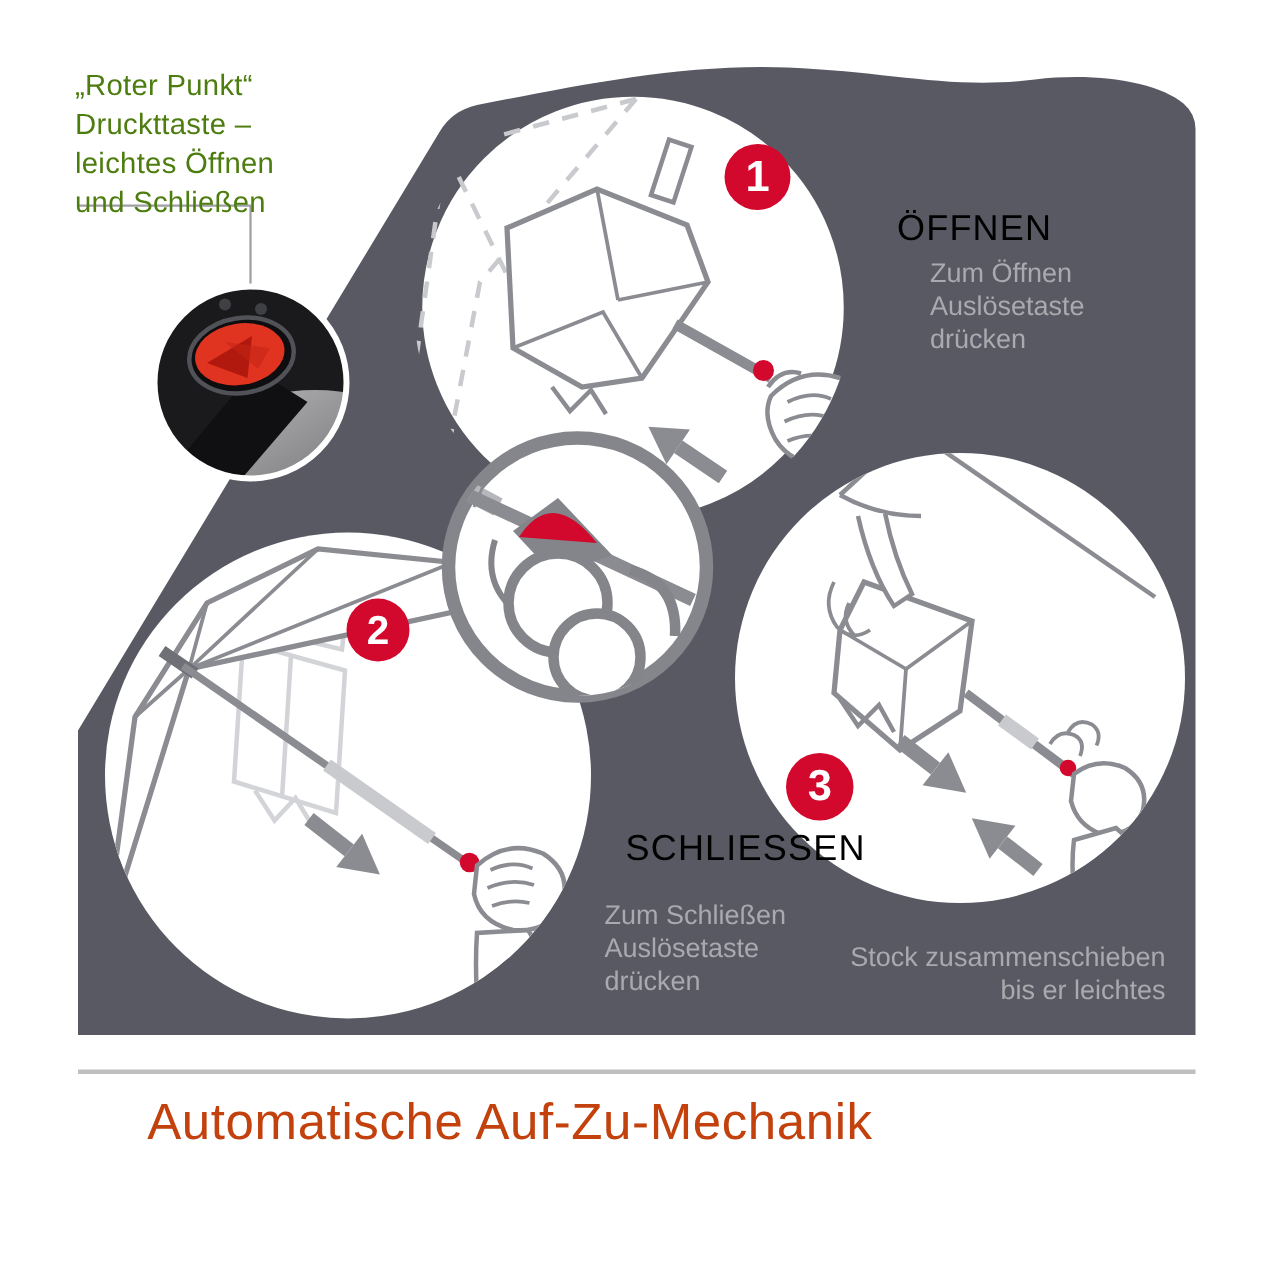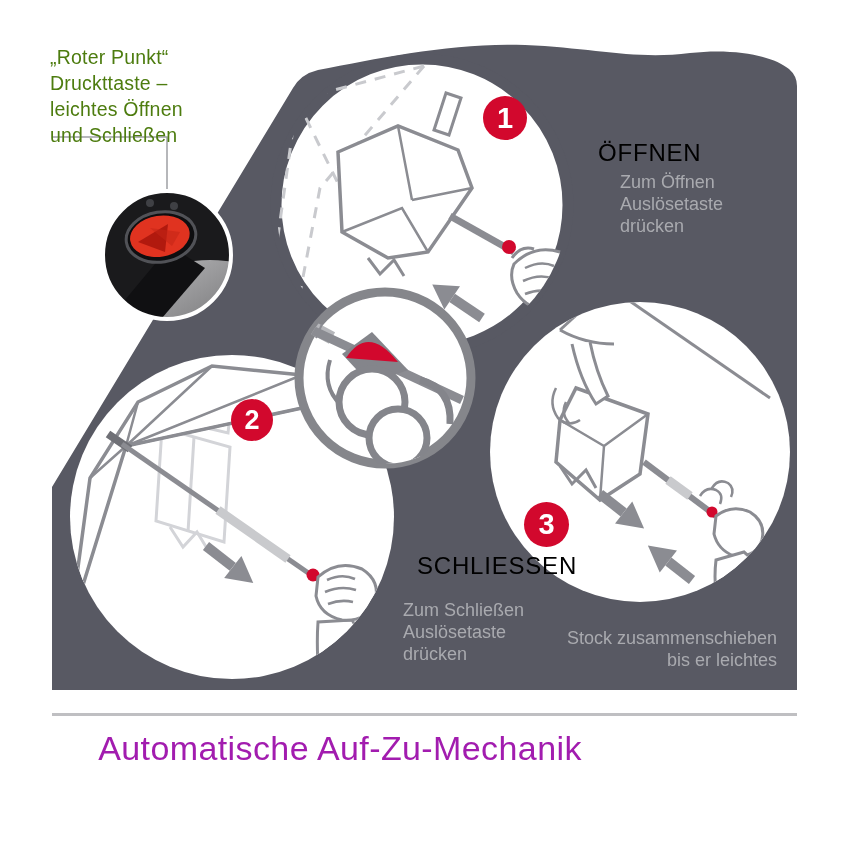--- a/index.html
+++ b/index.html
@@ -29,21 +29,21 @@
     display:flex;align-items:center;justify-content:center;font-weight:bold;
   }
   .badge-1{left:483px;top:96px;width:44px;height:44px;font-size:29px;}
   .badge-2{left:231px;top:399px;width:42px;height:42px;font-size:27px;}
   .badge-3{left:524px;top:502px;width:45px;height:45px;font-size:29px;}
   .divider{
     position:absolute;left:52px;top:713px;width:745px;height:3px;background:#bfbfc2;
   }
   .title{
     position:absolute;left:0;top:729px;width:680px;text-align:center;
-    font-size:34px;color:#a21caf;letter-spacing:.4px;white-space:pre-line;
+    font-size:34px;color:#c2410c;letter-spacing:.4px;white-space:pre-line;
   }
 </style>
 </head>
 <body>
 
 <div class="stage">
 
   <svg width="850" height="850" viewBox="0 0 850 850">
     <defs>
       <clipPath id="clip-c1">

